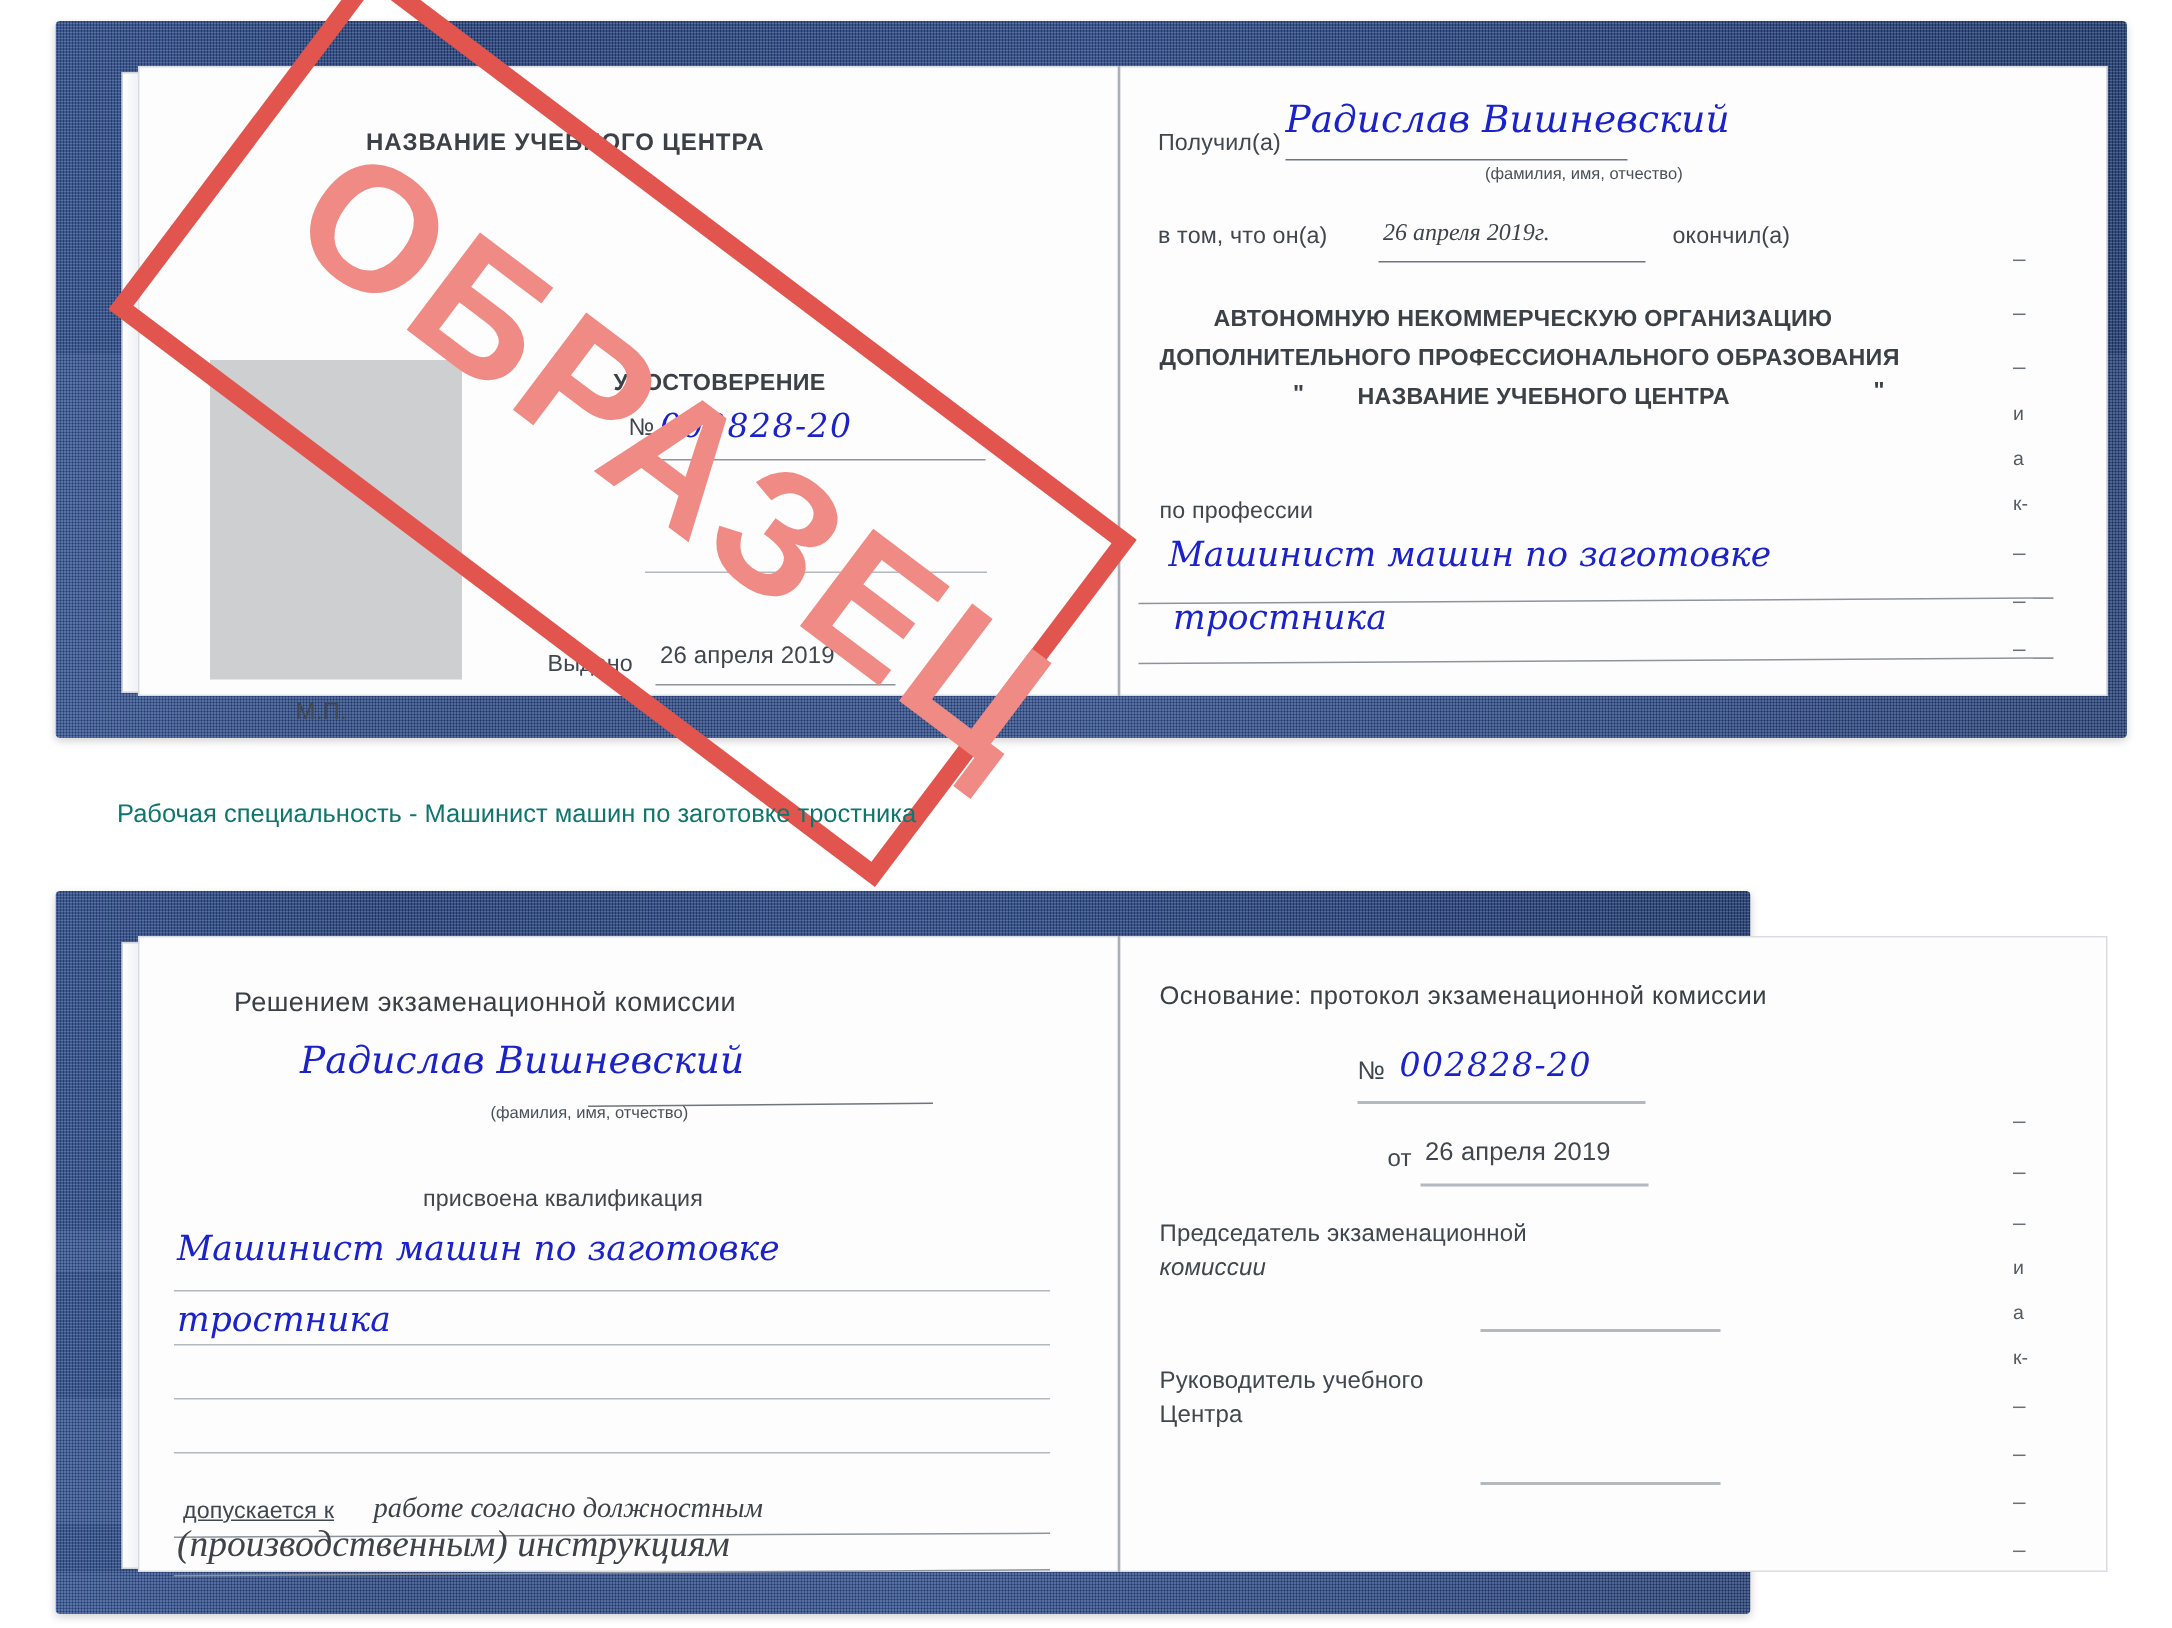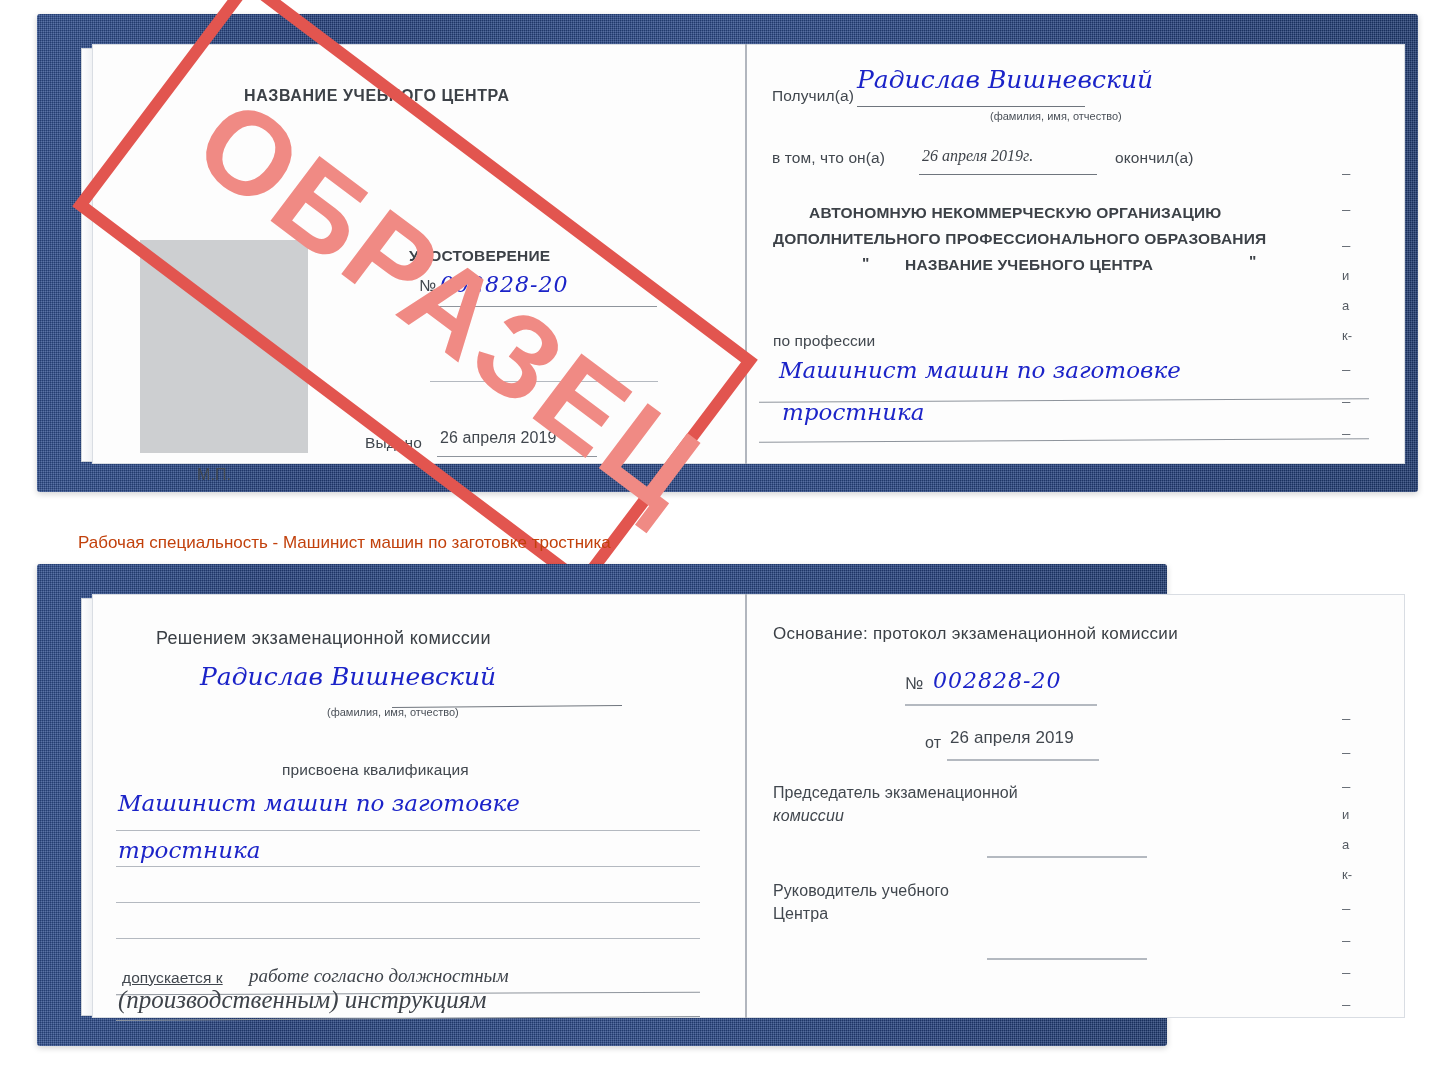--- a/index.html
+++ b/index.html
@@ -88,21 +88,21 @@
     color:#f08a84;
     letter-spacing:4px;
     white-space:nowrap;
     line-height:1;
   }
 
   
   .caption{
     position:absolute;
     font-size:17px;
-    color:#c2410c;
+    color:#0f766e;
     white-space:nowrap;
   }
 </style>
 </head>
 <body>
 
 <div class="stage">
 
   <div class="cert" style="left:37px; top:14px; width:1381px; height:478px; border-radius:3px;">
 
@@ -172,21 +172,21 @@
     </div>
   </div>
 
   <div class="watermark" style="left:100px; top:18px; width:620px; height:520px;">
     <div class="wm-frame" style="left:-5px; top:120px; width:640px; height:290px; transform:rotate(37deg); transform-origin:center center;"></div>
     <div class="wm-text" style="left:60px; top:205px; width:520px; font-size:118px; transform:rotate(37deg); transform-origin:center center;">ОБРАЗЕЦ</div>
   </div>
 
   <div class="caption" style="left:78px; top:533px;">Рабочая специальность - Машинист машин по заготовке тростника</div>
 
-  <div class="cert" style="left:37px; top:564px; width:1130px; height:482px; border-radius:3px;">
+  <div class="cert" style="left:37px; top:594px; width:1130px; height:482px; border-radius:3px;">
 
     <div class="stack" style="left:44px; top:34px; width:12px; height:418px;"></div>
 
     <div class="inner-pages" style="left:55px; top:30px; width:1313px; height:424px;">
 
       <div class="pagegap" style="left:653px;"></div>
 
       <div class="page" style="left:0; top:0; width:653px; height:424px;">
 
         <div class="lbl-head" style="position:absolute; left:64px; top:34px;">Решением экзаменационной комиссии</div>

